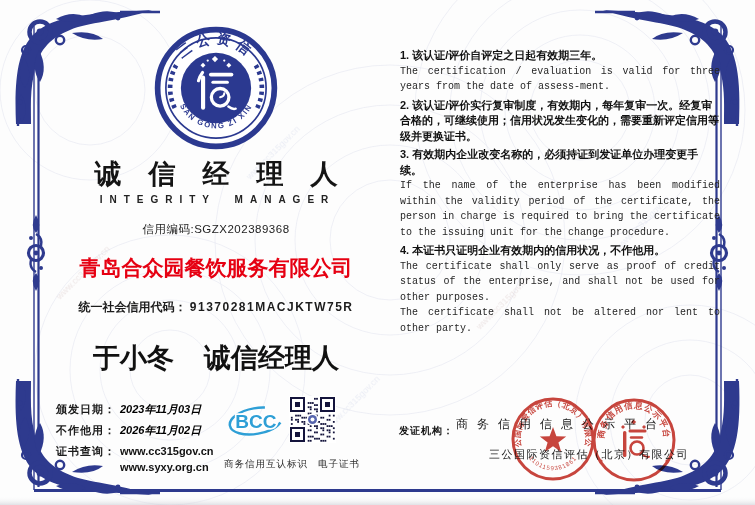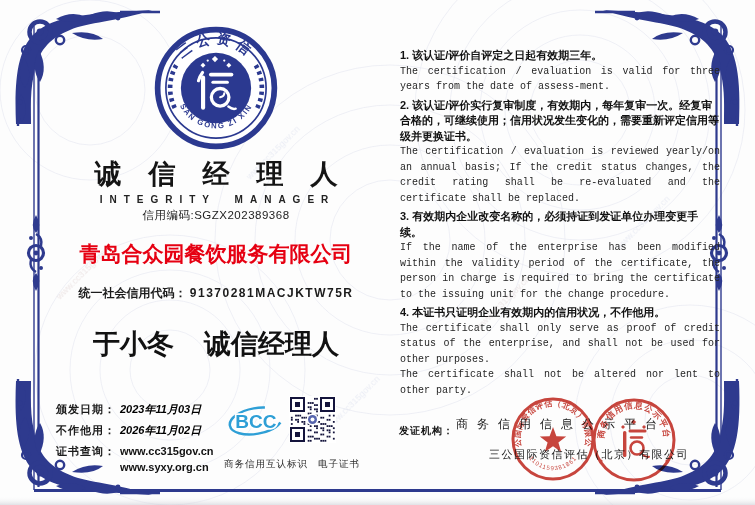--- a/index.html
+++ b/index.html
@@ -7,21 +7,21 @@
         font-family:"Liberation Sans","DejaVu Sans",sans-serif;color:#191919;}
   .abs{position:absolute;}
   svg{display:block;}
   
   .left-col{position:absolute;left:40px;top:26px;width:352px;text-align:center;}
   .logo-wrap{width:124px;margin:0 auto;}
   .title-cn{margin-top:6px;font-size:27px;font-weight:bold;letter-spacing:27px;padding-left:27px;
             color:#141414;font-family:"Liberation Serif","DejaVu Serif",serif;white-space:nowrap;}
   .title-en{margin-top:2px;font-size:10px;font-weight:bold;letter-spacing:7px;word-spacing:9px;
             padding-left:3px;color:#222;white-space:nowrap;}
-  .credit-line{margin-top:3px;font-size:11.5px;color:#222;letter-spacing:.5px;}
+  .credit-line{margin-top:17px;font-size:11.5px;color:#222;letter-spacing:.5px;}
   .company{margin-top:17px;font-size:21px;font-weight:bold;color:#e60012;white-space:nowrap;}
   .uscc{margin-top:17px;font-size:12px;font-weight:bold;color:#1c1c1c;white-space:nowrap;}
   .uscc .val{letter-spacing:1.5px;}
   .holder{margin-top:24px;font-size:27px;font-weight:bold;color:#111;white-space:nowrap;
           font-family:"Liberation Serif","DejaVu Serif",serif;}
   .holder .gap{display:inline-block;width:30px;}
   
   .issue-block{position:absolute;left:56px;top:402px;font-size:11px;line-height:14px;}
   .issue-row{display:flex;margin-bottom:7px;}
   .issue-row .lbl{font-weight:600;color:#1b1b1b;letter-spacing:1px;}
@@ -332,21 +332,20 @@
   <span class="badge-caption" style="left:318px;top:458px;">电子证书</span>
 
   <div class="notes">
     <div class="notes-list">
       <div class="note-item">
         <div class="note-cn">1. 该认证/评价自评定之日起有效期三年。</div>
         <div class="note-en">The certification / evaluation is valid for three years from the date of assess-ment.</div>
       </div>
       <div class="note-item">
         <div class="note-cn">2. 该认证/评价实行复审制度，有效期内，每年复审一次。经复审合格的，可继续使用；信用状况发生变化的，需要重新评定信用等级并更换证书。</div>
-        <div class="note-en">The certification / evaluation is reviewed yearly/on an annual basis; If the credit status changes, the credit rating shall be re-evaluated and the certificate shall be replaced.</div>
       </div>
       <div class="note-item">
         <div class="note-cn">3. 有效期内企业改变名称的，必须持证到发证单位办理变更手续。</div>
         <div class="note-en">If the name of the enterprise has been modified within the validity period of the certificate, the person in charge is required to bring the certificate to the issuing unit for the change procedure.</div>
       </div>
       <div class="note-item">
         <div class="note-cn">4. 本证书只证明企业有效期内的信用状况，不作他用。</div>
         <div class="note-en">The certificate shall only serve as proof of credit status of the enterprise, and shall not be used for other purposes.</div>
       </div>
       <div class="note-item">

